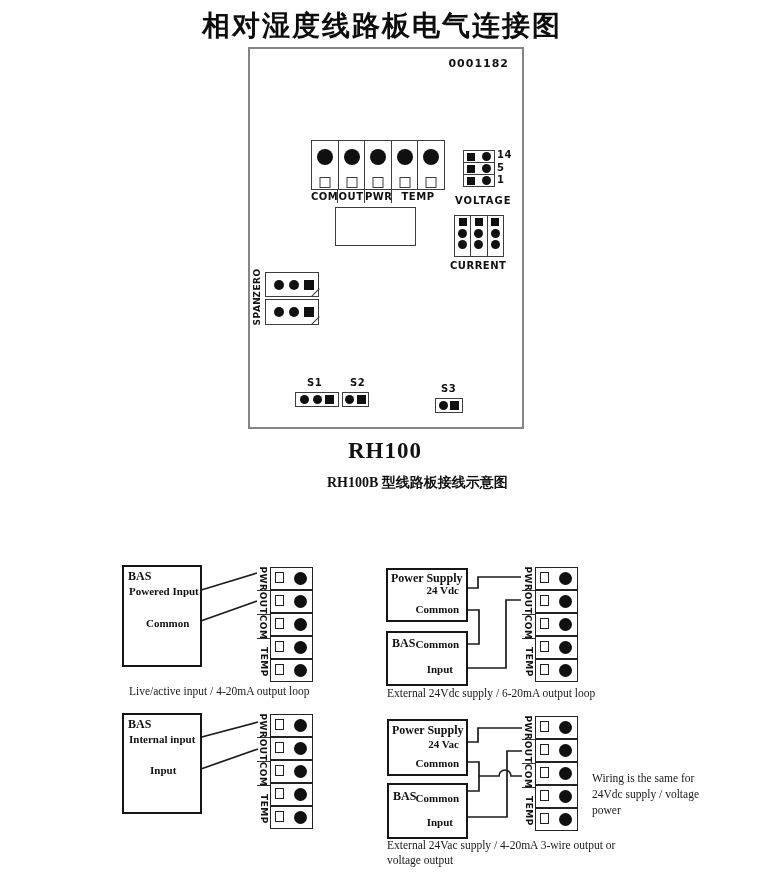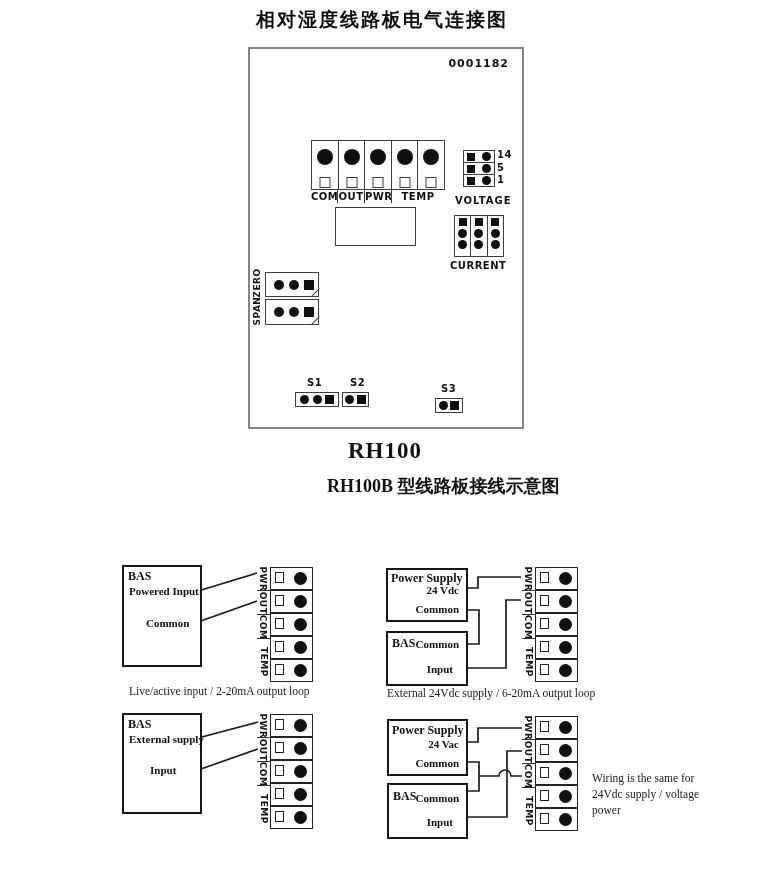--- a/index.html
+++ b/index.html
@@ -1,21 +1,21 @@
 <!DOCTYPE html>
 <html><head>
 <meta charset="utf-8">
 <style>
   html,body{margin:0;padding:0;background:#fff;}
   .page{position:relative;width:780px;height:878px;background:#fff;overflow:hidden;
         font-family:"Liberation Sans",sans-serif;color:#141414;}
 
   
   .title{position:absolute;top:7px;left:0;right:16px;text-align:center;
-         font-family:"DejaVu Sans",sans-serif;font-weight:bold;font-size:19px;
+         font-family:"DejaVu Sans",sans-serif;font-weight:bold;font-size:28px;
          letter-spacing:2px;color:#0d0d0d;}
 
   
   .board{position:absolute;left:248px;top:47px;width:272px;height:378px;
          border:2px solid #858585;background:#fff;}
   .partnum{position:absolute;top:8px;right:13px;
            font:bold 11px "DejaVu Sans",sans-serif;letter-spacing:1px;color:#111;}
   .techlab{font:bold 10px "DejaVu Sans",sans-serif;letter-spacing:.5px;color:#111;white-space:nowrap;}
 
   .tblock{position:absolute;left:61px;top:91px;display:flex;}
@@ -58,21 +58,21 @@
           font:bold 9px "DejaVu Sans",sans-serif;letter-spacing:.5px;}
 
   .sbox{position:absolute;border:1.5px solid #3d3d3d;display:flex;align-items:center;
         justify-content:space-evenly;box-sizing:border-box;}
   .dot9{width:9px;height:9px;} .sq9{width:9px;height:9px;}
   .slab{position:absolute;}
 
   .model{position:absolute;left:348px;top:438px;font-family:"Liberation Serif",serif;
          font-weight:bold;font-size:23px;letter-spacing:1px;color:#111;}
   .board-caption{position:absolute;left:327px;top:474px;font-family:"Liberation Serif","DejaVu Sans",serif;
-         font-weight:bold;font-size:18px;color:#111;}
+         font-weight:bold;font-size:14px;color:#111;}
 
   
   .wbox{position:absolute;border:2px solid #161616;background:#fff;
         font-family:"Liberation Serif",serif;font-weight:bold;color:#111;}
   .wbox span{position:absolute;white-space:nowrap;}
   .bt{font-size:12px;} .bl{font-size:11px;}
 
   .strip{position:absolute;display:flex;}
   .labcol{width:13px;}
   .labzone{height:23px;border-bottom:1.2px solid #333;display:flex;align-items:center;justify-content:center;}
@@ -260,21 +260,21 @@
       <div class="scell">
           <span class="sosq"></span>
           <span class="sdot"></span>
         </div>
       <div class="scell">
           <span class="sosq"></span>
           <span class="sdot"></span>
         </div>
     </div>
   </div>
-  <div class="cap" style="left:129px;top:684px;">Live/active input / 2-20mA output loop</div>
+  <div class="cap" style="left:129px;top:684px;">Live/active input / 4-20mA output loop</div>
 
   <div class="wbox" style="left:386px;top:568px;width:78px;height:50px;">
     <span class="bt" style="left:3px;top:1px;">Power Supply</span>
     <span class="bl" style="right:7px;top:14px;">24 Vdc</span>
     <span class="bl" style="right:7px;top:33px;">Common</span>
   </div>
   <div class="wbox" style="left:386px;top:631px;width:78px;height:51px;">
     <span class="bt" style="left:4px;top:3px;">BAS</span>
     <span class="bl" style="right:7px;top:5px;">Common</span>
     <span class="bl" style="right:13px;top:30px;">Input</span>
@@ -314,21 +314,21 @@
       <div class="scell">
           <span class="sosq"></span>
           <span class="sdot"></span>
         </div>
     </div>
   </div>
   <div class="cap" style="left:387px;top:686px;">External 24Vdc supply / 6-20mA output loop</div>
 
   <div class="wbox" style="left:122px;top:713px;width:76px;height:97px;">
     <span class="bt" style="left:4px;top:2px;">BAS</span>
-    <span class="bl" style="left:5px;top:18px;">External supply</span>
+    <span class="bl" style="left:5px;top:18px;">Internal input</span>
     <span class="bl" style="left:26px;top:49px;">Input</span>
   </div>
   <div class="strip" style="left:257px;top:714px;">
     <div class="labcol">
       <div class="labzone">
           <span>PWR</span>
         </div>
       <div class="labzone">
           <span>OUT</span>
         </div>
@@ -409,14 +409,18 @@
           <span class="sosq"></span>
           <span class="sdot"></span>
         </div>
     </div>
   </div>
   <div class="note" style="left:592px;top:770px;">
     <div>Wiring is the same for</div>
     <div>24Vdc supply / voltage</div>
     <div>power</div>
   </div>
+  <div class="cap" style="left:387px;top:838px;">
+    <div>External 24Vac supply / 4-20mA 3-wire output or</div>
+    <div>voltage output</div>
+  </div>
 
 </div>
 
 </body></html>

